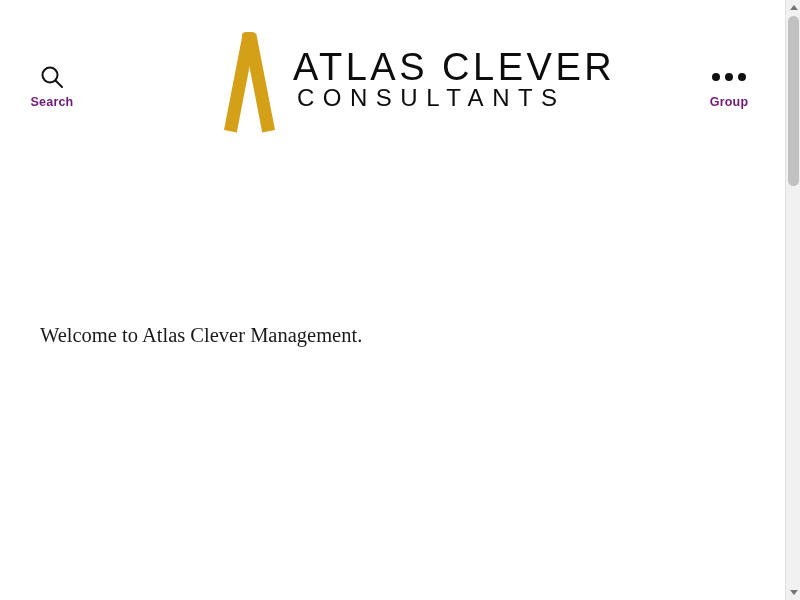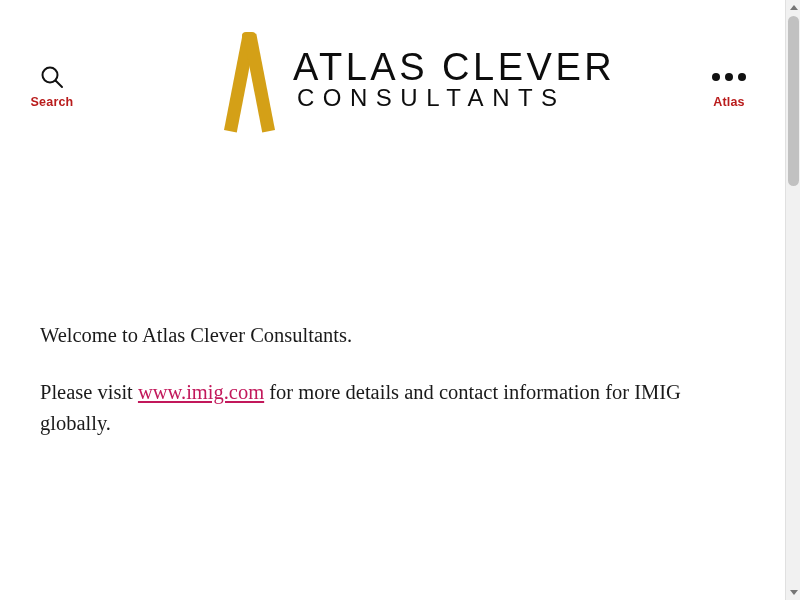--- a/index.html
+++ b/index.html
@@ -86,21 +86,21 @@
   }
   .search-icon-wrap {
     height: 30px;
     display: flex;
     align-items: center;
     justify-content: center;
   }
   .search-label, .menu-label {
     font-size: 12.5px;
     font-weight: bold;
-    color: #b91c1c;
+    color: #701a75;
     letter-spacing: 0.2px;
     margin-top: 3px;
     font-family: "Liberation Sans", sans-serif;
   }
   .menu-block {
     position: absolute;
     right: 26px;
     top: 62px;
     width: 60px;
     text-align: center;
@@ -230,28 +230,27 @@
           <div class="logo-line2">CONSULTANTS</div>
         </div>
       </div>
 
       <div class="menu-block">
         <div class="dots">
           <span></span>
             <span></span>
             <span></span>
         </div>
-        <div class="menu-label">Atlas</div>
+        <div class="menu-label">Group</div>
       </div>
 
     </div>
 
     <div class="content">
-      <p>Welcome to Atlas Clever Consultants.</p>
-      <p><span>Please visit </span><a href="#">www.imig.com</a><span> for more details and contact information for IMIG globally.</span></p>
+      <p>Welcome to Atlas Clever Management.</p>
     </div>
 
   </div>
 
   <div class="scrollbar">
     <div class="scroll-arrow up">
         <i></i>
       </div>
     <div class="scroll-thumb"></div>
     <div class="scroll-arrow down">

